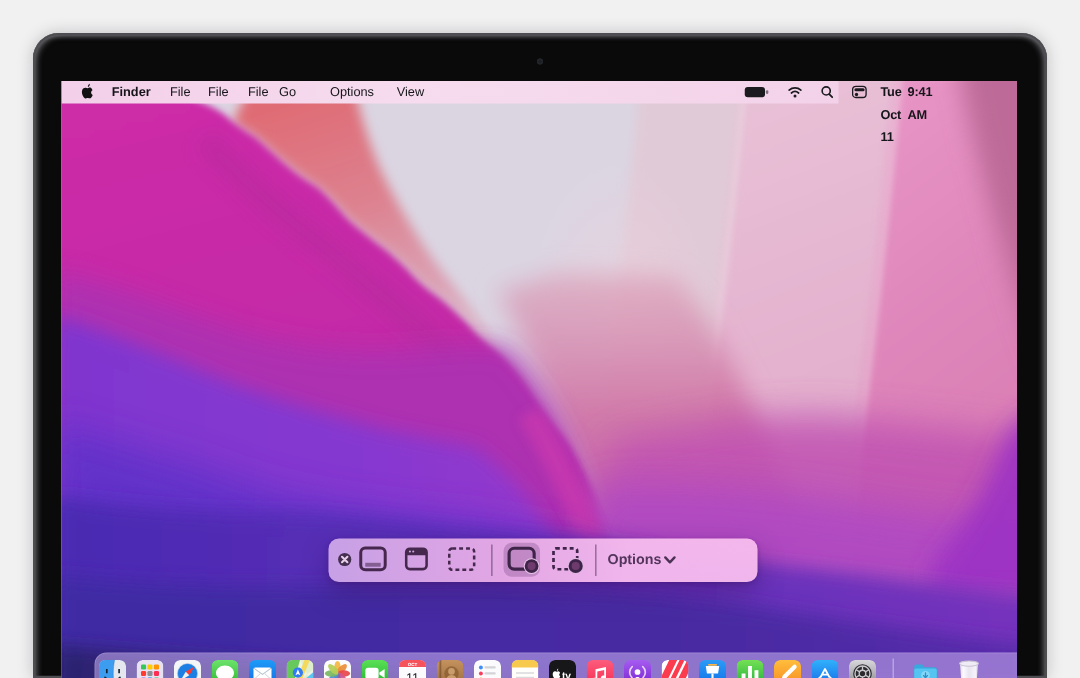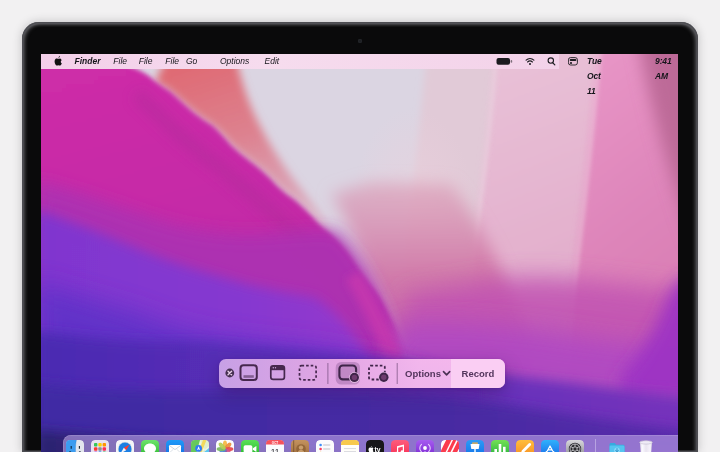--- a/index.html
+++ b/index.html
@@ -1,21 +1,21 @@
 <!DOCTYPE html>
 <html><head><meta charset="utf-8"><style>
 html,body{margin:0;padding:0;width:720px;height:452px;overflow:hidden;background:#f2f1f2;font-family:"Liberation Sans",sans-serif;}
 *{box-sizing:border-box}
 #laptop{position:absolute;left:22px;top:22px;width:676px;height:430px;background:#0a0a0b;border-radius:17px 17px 0 0;
  box-shadow:0 0 10px rgba(40,40,45,.25), inset 0 0 0 1.5px #4d4d52, inset 3px 2px 4px -1px rgba(185,185,192,.6), inset -3px 2px 4px -1px rgba(185,185,192,.6);}
 #cam{position:absolute;left:336px;top:17px;width:4px;height:4px;border-radius:50%;background:#1e2024;box-shadow:inset 0 0 1px #3a3f46;}
 #screen{position:absolute;left:41px;top:54px;width:637px;height:398px;overflow:hidden;background:#d9d6e3;}
 #wp{position:absolute;left:0;top:0;width:637px;height:398px;}
 
-#menubar{position:absolute;left:0;top:0;width:518px;height:14.5px;background:linear-gradient(90deg,#f3cfe9,#f6dcee 45%,#f3d2e9);display:flex;align-items:center;font-size:8.5px;color:#15151a;font-style:italic;}
+#menubar{position:absolute;left:0;top:0;width:518px;height:14.5px;background:linear-gradient(90deg,#f3cfe9,#f6dcee 45%,#f3d2e9);display:flex;align-items:center;font-size:8.5px;color:#15151a;}
 .mi{position:absolute;top:0;height:14.5px;line-height:15px;}
 
 #toolbar{position:absolute;left:178px;top:287.3px;width:285.5px;height:29px;border-radius:7px;
  background:linear-gradient(90deg,rgba(205,166,232,.95),rgba(233,172,230,.95) 40%,rgba(246,187,238,.96) 70%);
  box-shadow:0 7px 18px rgba(50,15,80,.35),0 1px 3px rgba(60,20,90,.25);margin-top:18px;}
 #tbRecord{position:absolute;right:0;top:0;width:53.2px;height:29px;border-radius:0 7px 7px 0;background:rgba(250,206,243,.97);
  display:flex;align-items:center;justify-content:center;font-size:9.5px;font-weight:bold;color:#53355c;}
 #tbOptions{position:absolute;left:183px;top:0;width:42px;height:29px;display:flex;align-items:center;justify-content:center;font-size:9.5px;font-weight:bold;color:#53355c;}
 
 #dock{position:absolute;left:22.3px;top:381px;width:702px;height:31.2px;border-radius:8px;background:rgba(200,176,238,.55);box-shadow:inset 0 0 0 0.5px rgba(255,255,255,.25);}
@@ -124,21 +124,21 @@
 <div id="menubar">
 <svg class="mi" style="left:12.5px;width:9px" viewBox="0 0 9 14.5">
         <path d="M4.6,4.1 C4.5,3.1 5,2.2 5.8,1.8 C6,2.7 5.6,3.6 4.6,4.1 Z M6.2,4.4 C5.4,4.35 4.9,4.8 4.5,4.8 C4.1,4.8 3.5,4.4 2.9,4.45 C2.1,4.5 1.3,4.95 0.95,5.7 C0.2,7.1 0.75,9.3 1.5,10.4 C1.9,11 2.35,11.6 2.95,11.6 C3.5,11.57 3.73,11.25 4.4,11.25 C5.07,11.25 5.27,11.6 5.87,11.58 C6.47,11.55 6.87,11 7.25,10.45 C7.56,9.95 7.7,9.6 7.8,9.35 C6.6,8.85 6.35,6.9 7.65,6.2 C7.25,5.05 6.6,4.5 6.2,4.4 Z" fill="#111"></path>
       </svg>
 <div class="mi" style="left:33.5px;font-weight:bold">Finder</div>
 <div class="mi" style="left:72.3px">File</div>
 <div class="mi" style="left:97.7px">File</div>
 <div class="mi" style="left:124.3px">File</div>
 <div class="mi" style="left:145px">Go</div>
 <div class="mi" style="left:179px">Options</div>
-<div class="mi" style="left:223.5px">Edit</div>
+<div class="mi" style="left:223.5px">View</div>
 <svg class="mi" style="left:455px;width:17px" viewBox="0 0 17 14.5">
         <rect x="0.5" y="4" width="13.5" height="6.8" rx="2" fill="#1b1b1f"></rect>
         <rect x="14.6" y="6.1" width="1.6" height="2.6" rx="0.8" fill="#1b1b1f" opacity="0.55"></rect>
       </svg>
 <svg class="mi" style="left:484px;width:10px" viewBox="0 0 10 14.5">
         <g fill="none" stroke="#1b1b1f" stroke-linecap="round">
           <path d="M1.1,6.1 C3.3,4.1 6.7,4.1 8.9,6.1" stroke-width="1.15"></path>
           <path d="M2.6,8 C4,6.75 6,6.75 7.4,8" stroke-width="1.15"></path>
         </g>
         <circle cx="5" cy="10" r="1" fill="#1b1b1f"></circle>
@@ -146,21 +146,21 @@
 <svg class="mi" style="left:506px;width:9px" viewBox="0 0 9 14.5">
         <circle cx="3.8" cy="6.6" r="2.7" fill="none" stroke="#1b1b1f" stroke-width="1.1"></circle>
         <line x1="5.8" y1="8.8" x2="7.8" y2="10.8" stroke="#1b1b1f" stroke-width="1.2" stroke-linecap="round"></line>
       </svg>
 <svg class="mi" style="left:527px;width:10px" viewBox="0 0 10 14.5">
         <rect x="0.4" y="3.6" width="9" height="7.4" rx="2.2" fill="none" stroke="#1b1b1f" stroke-width="0.9"></rect>
         <rect x="1.6" y="4.9" width="6.8" height="2" rx="1" fill="#1b1b1f"></rect>
         <circle cx="3" cy="9" r="1.1" fill="#1b1b1f"></circle>
       </svg>
 <div class="mi" style="left:546px;font-weight:bold;letter-spacing:-0.15px">Tue Oct 11</div>
-<div class="mi" style="left:614px;font-weight:bold;letter-spacing:-0.1px">9:41 AM</div>
+<div class="mi" style="left:564px;font-weight:bold;letter-spacing:-0.1px">9:41 AM</div>
 </div>
 <div id="toolbar">
 <svg style="position:absolute;left:0;top:0" width="285" height="29" viewBox="0 0 285 29">
 <circle cx="10.8" cy="14" r="4.4" fill="#463052"></circle>
 <path d="M9,12.2 L12.6,15.8 M12.6,12.2 L9,15.8" stroke="#e8d0e8" stroke-width="1.4" stroke-linecap="round"></path>
 <rect x="21.5" y="6.3" width="16.3" height="14.6" rx="3" fill="none" stroke="#46284e" stroke-width="2"></rect>
 <rect x="24.5" y="16.2" width="10.3" height="2.6" fill="#46284e" opacity="0.55"></rect>
 <rect x="51.8" y="6.8" width="13.6" height="13.6" rx="2.4" fill="none" stroke="#46284e" stroke-width="1.7"></rect>
 <path d="M51.8,10.5 L65.4,10.5" stroke="#46284e" stroke-width="1.4"></path>
 <rect x="51.8" y="6.8" width="13.6" height="3.7" rx="1.8" fill="#46284e"></rect>
@@ -174,21 +174,20 @@
 <circle cx="135.4" cy="18.4" r="4.6" fill="#3f2449"></circle>
 <circle cx="135.4" cy="18.4" r="2.7" fill="#6e3b6e"></circle>
 <rect x="150" y="6.6" width="15.8" height="13.9" rx="1.6" fill="none" stroke="#3f2449" stroke-width="1.8" stroke-dasharray="2.6 2"></rect>
 <circle cx="164.8" cy="18.3" r="5.5" fill="#dfb4e2"></circle>
 <circle cx="164.8" cy="18.3" r="4.7" fill="#3f2449"></circle>
 <circle cx="164.8" cy="18.3" r="2.7" fill="#6e3b6e"></circle>
 <line x1="178.2" y1="4" x2="178.2" y2="25" stroke="#5d3c68" stroke-width="1" opacity="0.6"></line>
 <path d="M224.5,12.6 l3.1,3.3 l3.1,-3.3" fill="none" stroke="#4c3254" stroke-width="1.6" stroke-linecap="round" stroke-linejoin="round"></path>
 </svg>
 <div id="tbOptions">Options</div>
-<div id="tbRecord">Record</div>
 </div>
 <div id="dock">
 <div class="ic" style="left:3.2px">
         <svg width="18" height="18" viewBox="0 0 18 18">
           <rect width="18" height="18" rx="4" fill="#e4e7ed"></rect>
           <path d="M0,0 H10.4 C9.2,5.5 9.2,12.5 10.4,18 H0 Z" fill="#3b9cf0"></path>
           <path d="M10.4,0 C9.2,5.5 9.2,12.5 10.4,18" fill="none" stroke="#1470c0" stroke-width="0.5" opacity="0.5"></path>
           <line x1="5.2" y1="6" x2="5.2" y2="8.8" stroke="#123" stroke-width="1.1"></line>
           <line x1="13.4" y1="6" x2="13.4" y2="8.8" stroke="#123" stroke-width="1.1"></line>
           <path d="M4,11.5 C6.5,14.2 11.5,14.2 14,11.5" fill="none" stroke="#123" stroke-width="1.1" stroke-linecap="round"></path>

